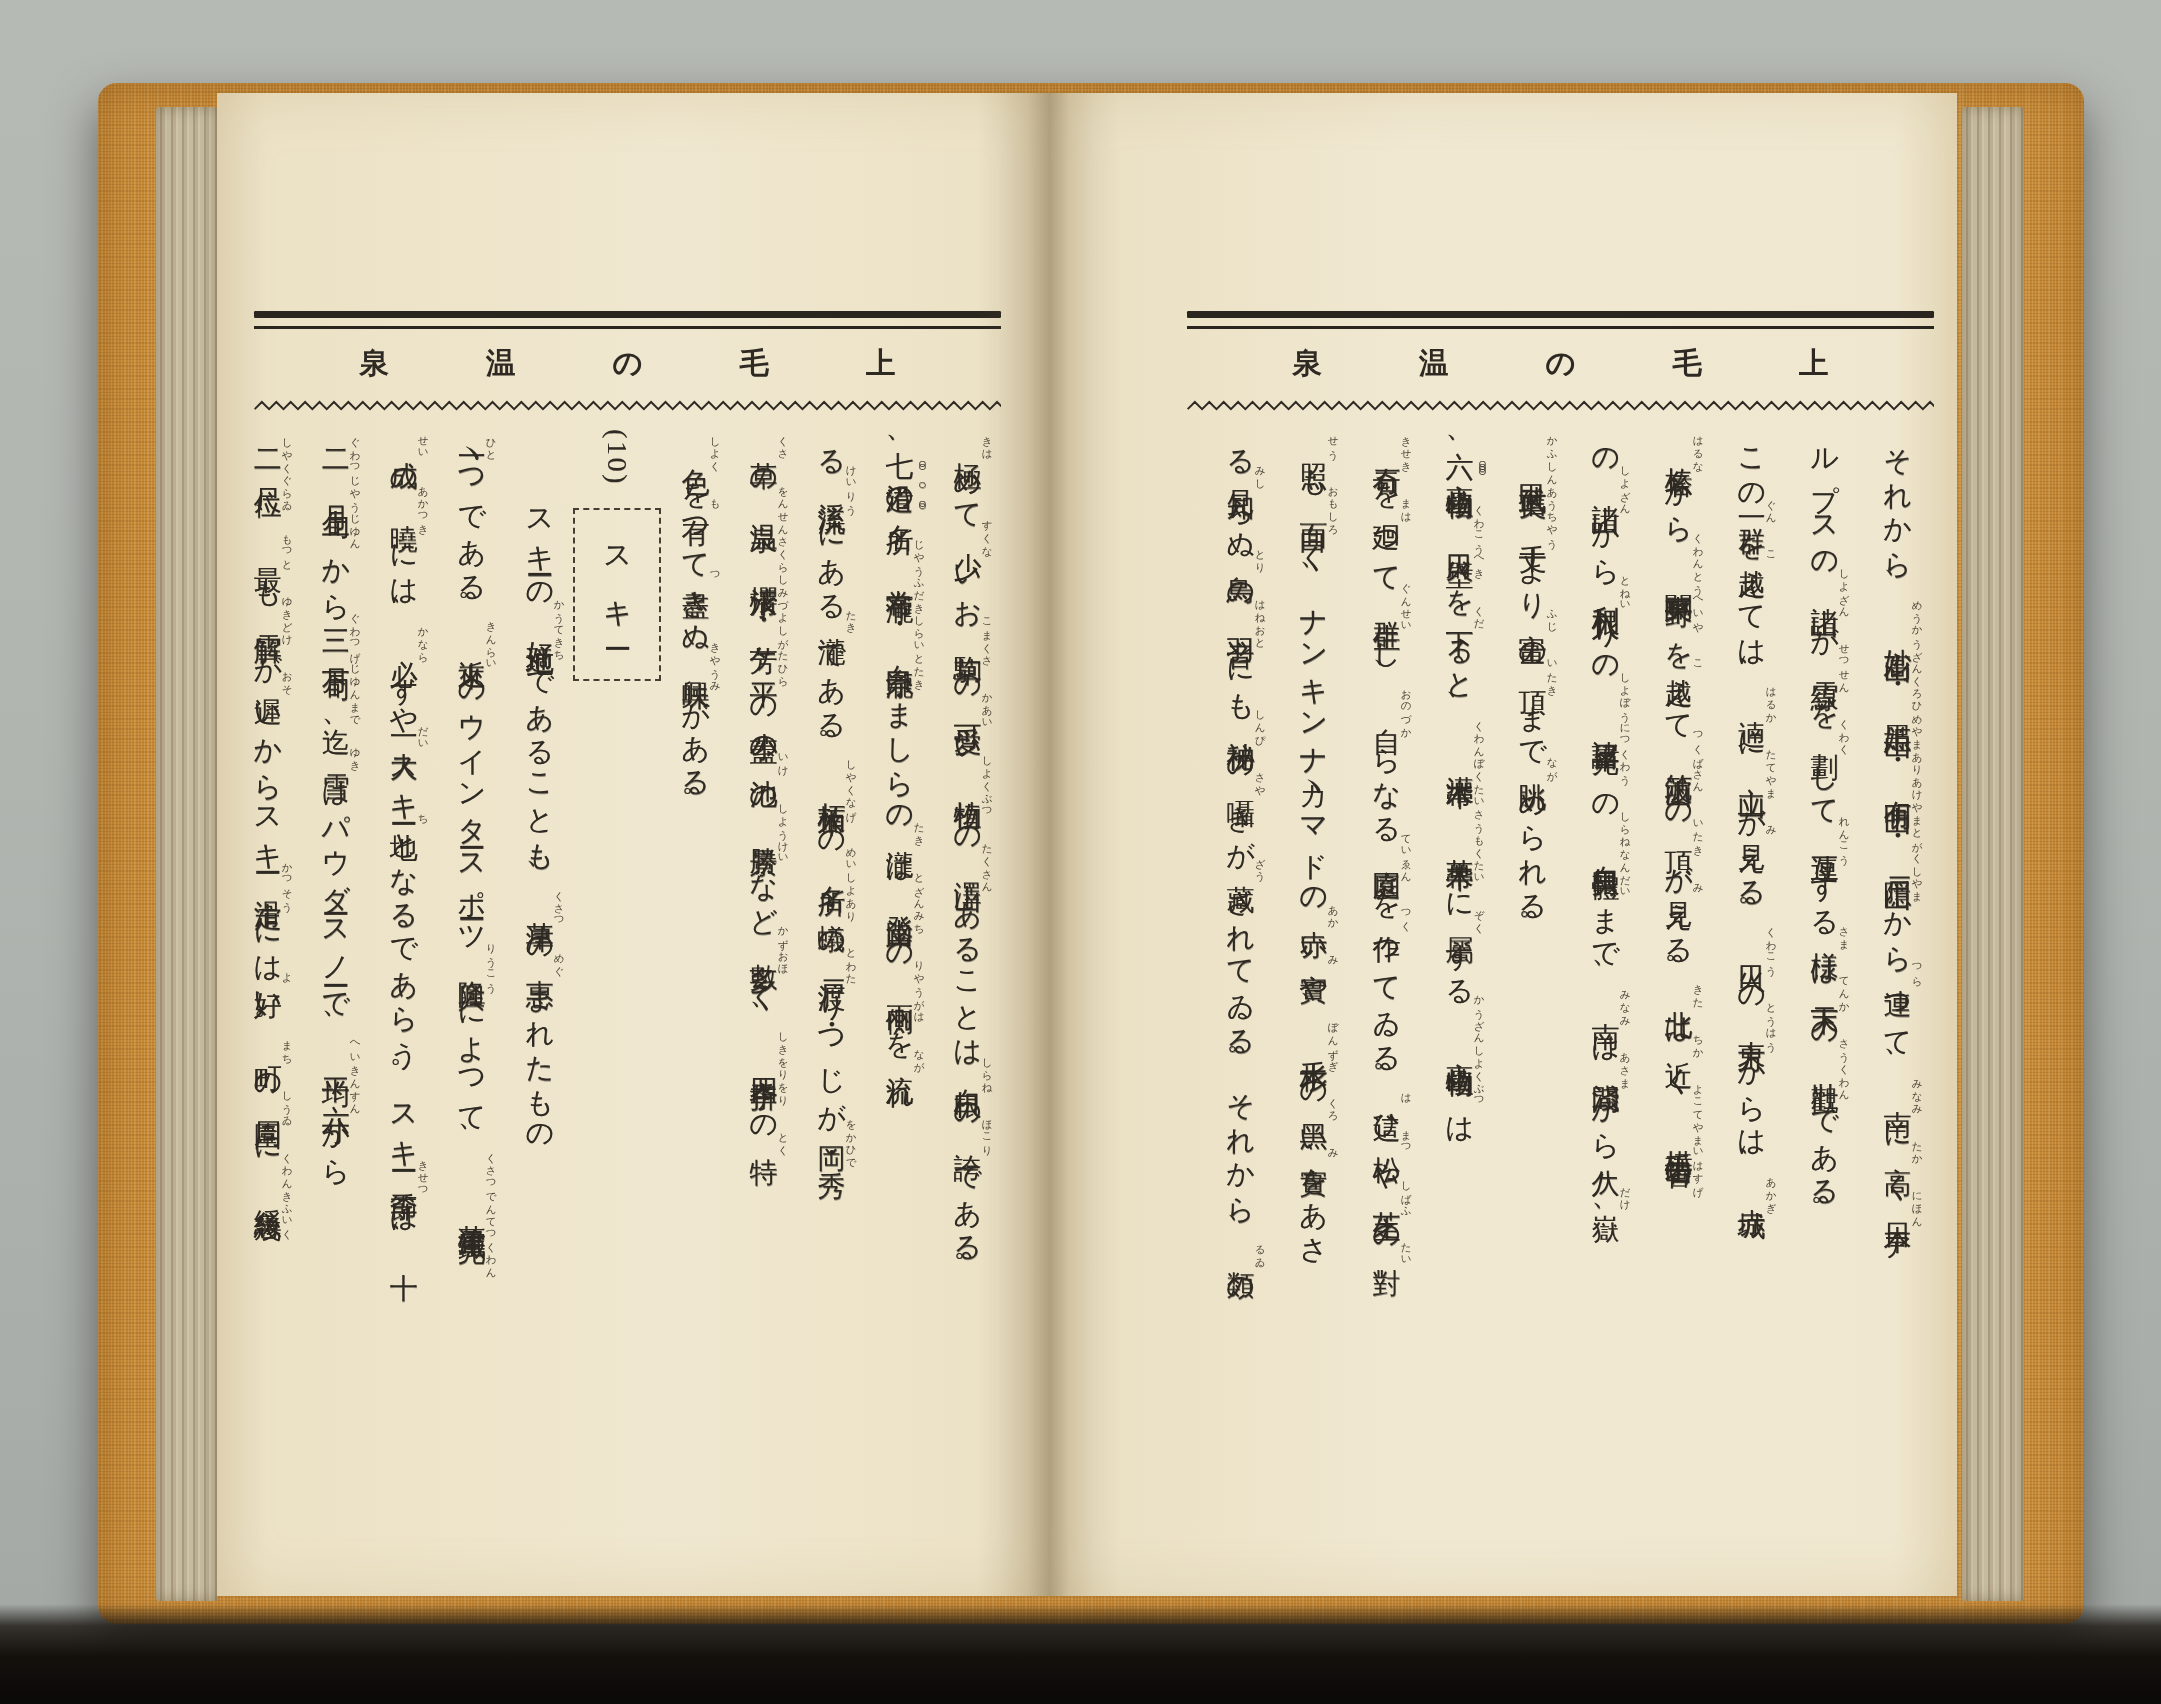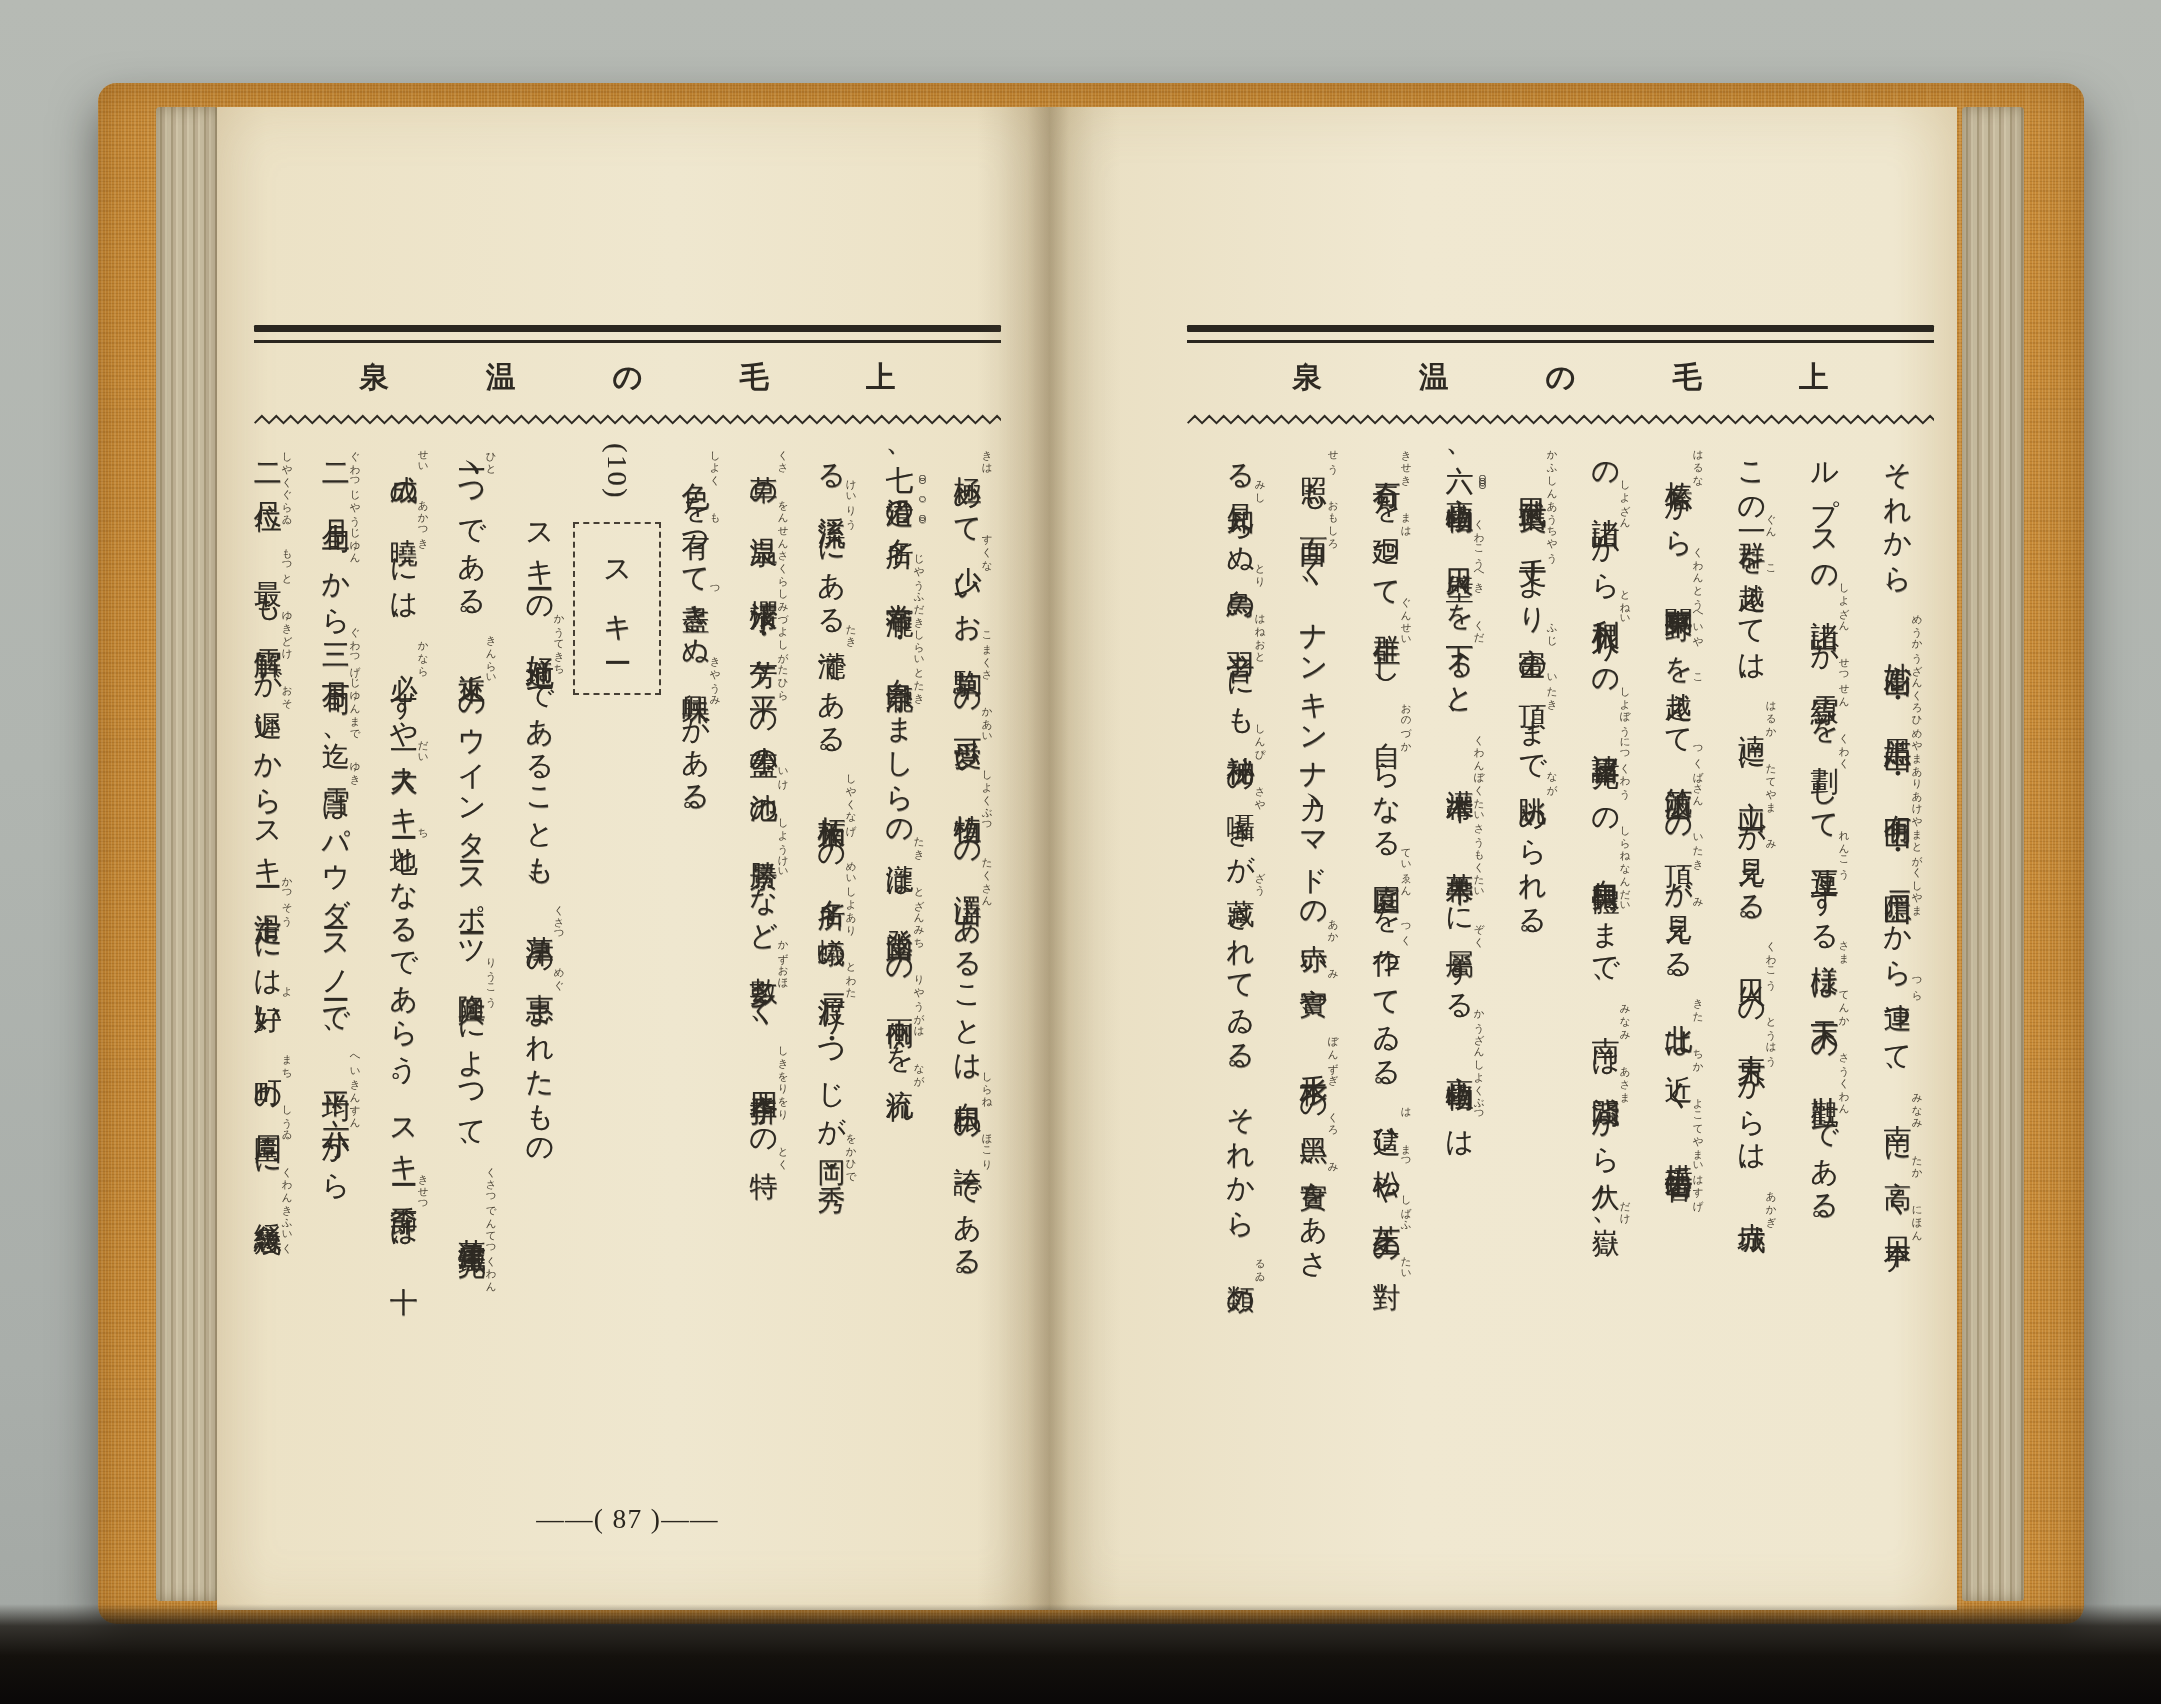--- a/index.html
+++ b/index.html
@@ -18,21 +18,21 @@
     box-shadow: 0 22px 46px rgba(20,18,14,.5), inset 0 0 46px rgba(108,60,8,.38);
   }
   .deckle {
     position:absolute; top:23.6px; height:1494px; width:62px;
     background: repeating-linear-gradient(90deg,#c6bb9f 0 3.9px,#a89b7c 3.9px 5.9px,#bcae92 5.9px 8.5px,#cfc4a8 8.5px 11px);
     box-shadow: inset 0 0 15.7px rgba(90,75,45,.45);
     border-radius:3.9px;
   }
   .deckle-left { left:58px; }
   .deckle-right { right:60px; }
-  .pages { position:absolute; left:119px; top:24px; width:1520px; height:1503px;text-decoration:underline; }
+  .pages { position:absolute; left:119px; top:10px; width:1520px; height:1503px;text-decoration:underline; }
   .page { position:absolute; top:0; height:100%; }
   .page-left {
     left:0; width:832px;
     background: linear-gradient(90deg,#e3d7ba 0%,#ece2c6 6%,#efe7cf 55%,#ece2c6 94%,#e2d5b5 100%);
     box-shadow: inset 0 0 59px rgba(176,146,86,.22);
   }
   .page-right {
     left:832px; width:908px;
     background: linear-gradient(90deg,#ded1b0 0%,#eae0c4 5%,#f0e8d1 40%,#efe7cf 93%,#e6dabc 100%);
     box-shadow: inset 0 0 59px rgba(176,146,86,.20);
@@ -99,21 +99,20 @@
               <div class="tcol"><span>る</span><ruby>溪流<rt>けいりう</rt></ruby><span>にある</span><ruby>瀧<rt>たき</rt></ruby><span>である。</span><ruby>柘楠木<rt>しやくなげ</rt></ruby><span>の</span><ruby>名所<rt>めいしよ</rt></ruby><span>・</span><ruby>蟻<rt>あり</rt></ruby><span>の</span><ruby>戸渡<rt>とわた</rt></ruby><span>り・つゝじが</span><ruby>岡<rt>をか</rt></ruby><span>・</span><ruby>秀<rt>ひで</rt></ruby></div>
               <div class="tcol"><ruby>草<rt>くさ</rt></ruby><span>の</span><ruby>温泉<rt>をんせん</rt></ruby><span>・</span><ruby>櫻清水<rt>さくらしみづ</rt></ruby><span>・</span><ruby>芳ケ平<rt>よしがたひら</rt></ruby><span>の</span><span>小蓋の</span><ruby>池<rt>いけ</rt></ruby><span>の</span><ruby>勝景<rt>しようけい</rt></ruby><span>など</span><ruby>數多<rt>かずおほ</rt></ruby><span>く、</span><ruby>四季折々<rt>しきをりをり</rt></ruby><span>の</span><ruby>特<rt>とく</rt></ruby></div>
               <div class="tcol"><ruby>色<rt>しよく</rt></ruby><span>を</span><ruby>有<rt>も</rt></ruby><span>つて</span><ruby>盡<rt>つ</rt></ruby><span>きぬ</span><ruby>興味<rt>きやうみ</rt></ruby><span>がある。</span></div>
               <div class="tcol"><span>(10)</span><span class="boxed">スキー</span></div>
               <div class="tcol" style="padding-top: 62px;"><span>スキーの</span><ruby>好適地<rt>かうてきち</rt></ruby><span>であることも、</span><ruby>草津<rt>くさつ</rt></ruby><span>の</span><ruby>惠<rt>めぐ</rt></ruby><span>まれたもの</span></div>
               <div class="tcol"><span>ヽ</span><ruby>一<rt>ひと</rt></ruby><span>つである。</span><ruby>近來<rt>きんらい</rt></ruby><span>のウインタースポーツ</span><ruby>隆興<rt>りうこう</rt></ruby><span>によつて、</span><ruby>草津電鐵完<rt>くさつでんてつくわん</rt></ruby></div>
               <div class="tcol"><ruby>成<rt>せい</rt></ruby><span>の</span><ruby>曉<rt>あかつき</rt></ruby><span>には、</span><ruby>必<rt>かなら</rt></ruby><span>ずや一</span><ruby>大<rt>だい</rt></ruby><span>スキー</span><ruby>地<rt>ち</rt></ruby><span>となるであらう。スキー</span><ruby>季節<rt>きせつ</rt></ruby><span>は、十</span></div>
               <div class="tcol"><span>二</span><ruby>月上旬<rt>ぐわつじやうじゆん</rt></ruby><span>から三</span><ruby>月下旬<rt>ぐわつげじゆん</rt></ruby><ruby>迄<rt>まで</rt></ruby><span>、</span><ruby>雪<rt>ゆき</rt></ruby><span>はパウダースノーで、</span><ruby>平均<rt>へいきん</rt></ruby><span>六</span><ruby>寸<rt>すん</rt></ruby><span>から</span></div>
               <div class="tcol"><span>二</span><ruby>尺位<rt>しやくぐらゐ</rt></ruby><span>、</span><ruby>最<rt>もつと</rt></ruby><span>も</span><ruby>雪解<rt>ゆきどけ</rt></ruby><span>が</span><ruby>遲<rt>おそ</rt></ruby><span>いからスキー</span><ruby>滑走<rt>かつそう</rt></ruby><span>には</span><ruby>好<rt>よ</rt></ruby><span>い。</span><ruby>町<rt>まち</rt></ruby><span>の</span><ruby>周圍<rt>しうゐ</rt></ruby><span>に</span><ruby>緩急幾<rt>くわんきふいく</rt></ruby></div>
             </div>
-          <div class="page-footer">――( 87 )――</div>
         </div>
       </div>
 
       <div class="page page-right">
         <div class="content">
           <div class="page-header">
             <div class="rule-thick"></div>
             <div class="rule-thin"></div>
             <div class="page-title"><span>泉温の毛上</span></div>
             <svg class="zigzag" width="747" height="11.8" viewBox="0 0 1140 18">

